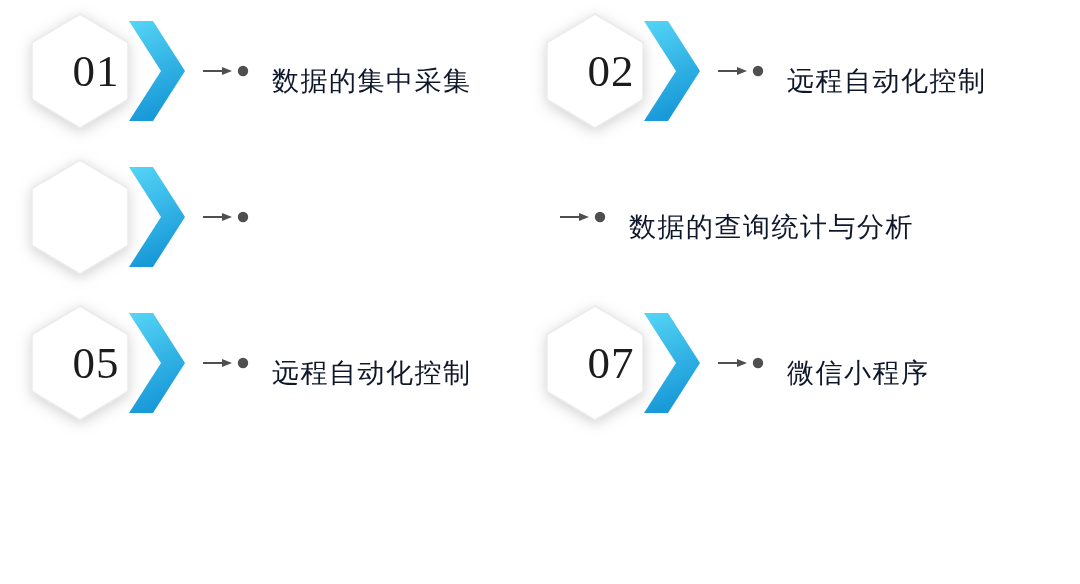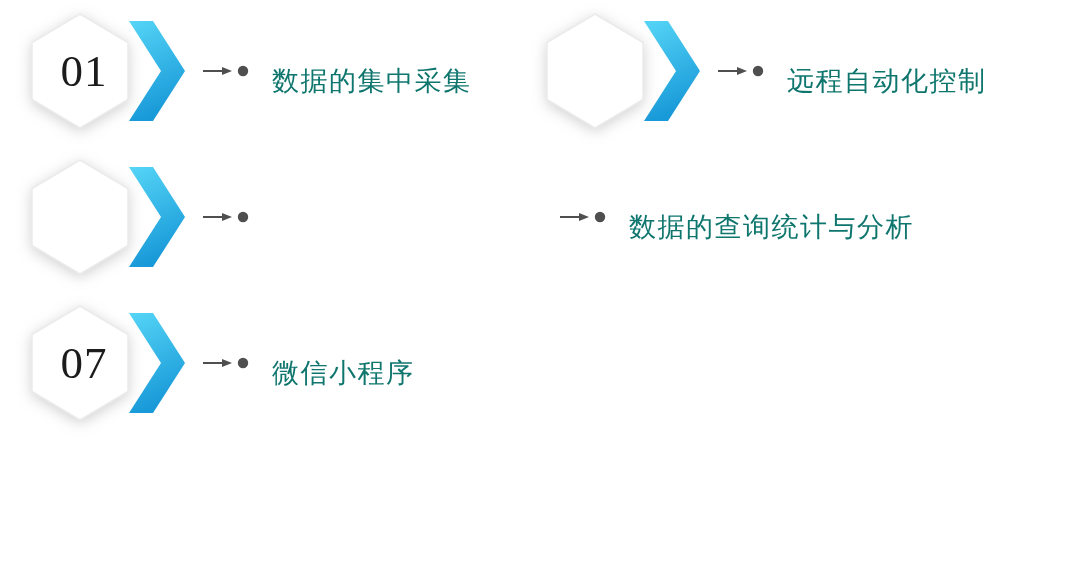--- a/index.html
+++ b/index.html
@@ -32,40 +32,40 @@
     top: 0;
     filter: drop-shadow(0 3px 7px rgba(90,90,90,0.28));
   }
   .chevron-svg {
     position: absolute;
     left: 99px;
     top: 9px;
   }
   .num {
     position: absolute;
-    left: 4px;
+    left: 16px;
     top: 0;
     width: 104px;
     height: 118px;
     display: flex;
     align-items: center;
     justify-content: center;
     font-family: "Liberation Serif", serif;
     font-size: 45px;
     color: #1c1c1c;
     letter-spacing: 1px;
   }
   .arrow-svg {
     margin-left: 16px;
     flex: 0 0 auto;
   }
   .label {
     margin-left: 22px;
     font-size: 27px;
-    color: #0f766e;
+    color: #0f172a;
     letter-spacing: 1.5px;
     white-space: nowrap;
     margin-top: 20px;
   }
   .defs-holder { position: absolute; width: 0; height: 0; overflow: hidden; }
 </style>
 </head>
 <body>
 
 <svg class="defs-holder" aria-hidden="true">
@@ -98,20 +98,21 @@
   </div>
 
   <div class="item">
     <div class="badge">
       <svg class="hex-svg" width="104" height="118">
         <polygon points="52,2 100,30.5 100,87.5 52,116 4,87.5 4,30.5" fill="#ffffff" stroke="#ebebeb" stroke-width="1.5"></polygon>
       </svg>
       <svg class="chevron-svg" width="58" height="100">
         <path d="M2,0 H26 L58,50 L26,100 H2 L34,50 Z" fill="url(#chev-grad)"></path>
       </svg>
+      <span class="num">02</span>
     </div>
     <svg class="arrow-svg" width="48" height="14">
       <line x1="1" y1="7" x2="21" y2="7" stroke="#4f4f4f" stroke-width="2"></line>
       <polygon points="20,3 30,7 20,11" fill="#4f4f4f"></polygon>
       <circle cx="41" cy="7" r="5.2" fill="#4f4f4f"></circle>
     </svg>
     <span class="label">远程自动化控制</span>
   </div>
 
   <div class="item">
@@ -132,20 +133,37 @@
 
   <div class="item">
     <svg class="arrow-svg" width="48" height="14">
       <line x1="1" y1="7" x2="21" y2="7" stroke="#4f4f4f" stroke-width="2"></line>
       <polygon points="20,3 30,7 20,11" fill="#4f4f4f"></polygon>
       <circle cx="41" cy="7" r="5.2" fill="#4f4f4f"></circle>
     </svg>
     <span class="label">数据的查询统计与分析</span>
   </div>
 
+  <div class="item">
+    <div class="badge">
+      <svg class="hex-svg" width="104" height="118">
+        <polygon points="52,2 100,30.5 100,87.5 52,116 4,87.5 4,30.5" fill="#ffffff" stroke="#ebebeb" stroke-width="1.5"></polygon>
+      </svg>
+      <svg class="chevron-svg" width="58" height="100">
+        <path d="M2,0 H26 L58,50 L26,100 H2 L34,50 Z" fill="url(#chev-grad)"></path>
+      </svg>
+      <span class="num">05</span>
+    </div>
+    <svg class="arrow-svg" width="48" height="14">
+      <line x1="1" y1="7" x2="21" y2="7" stroke="#4f4f4f" stroke-width="2"></line>
+      <polygon points="20,3 30,7 20,11" fill="#4f4f4f"></polygon>
+      <circle cx="41" cy="7" r="5.2" fill="#4f4f4f"></circle>
+    </svg>
+    <span class="label">远程自动化控制</span>
+  </div>
 
 
   <div class="item">
     <div class="badge">
       <svg class="hex-svg" width="104" height="118">
         <polygon points="52,2 100,30.5 100,87.5 52,116 4,87.5 4,30.5" fill="#ffffff" stroke="#ebebeb" stroke-width="1.5"></polygon>
       </svg>
       <svg class="chevron-svg" width="58" height="100">
         <path d="M2,0 H26 L58,50 L26,100 H2 L34,50 Z" fill="url(#chev-grad)"></path>
       </svg>

